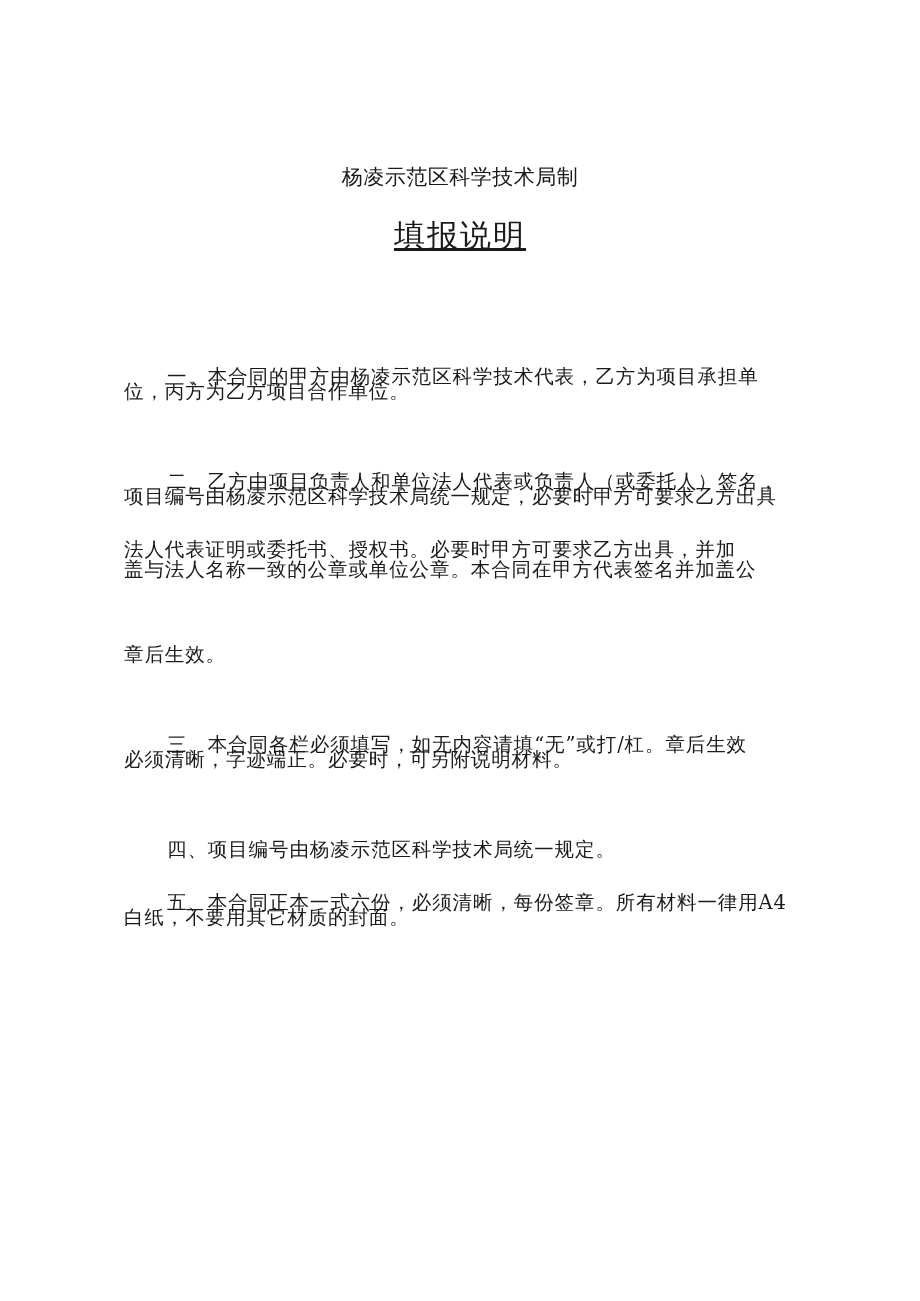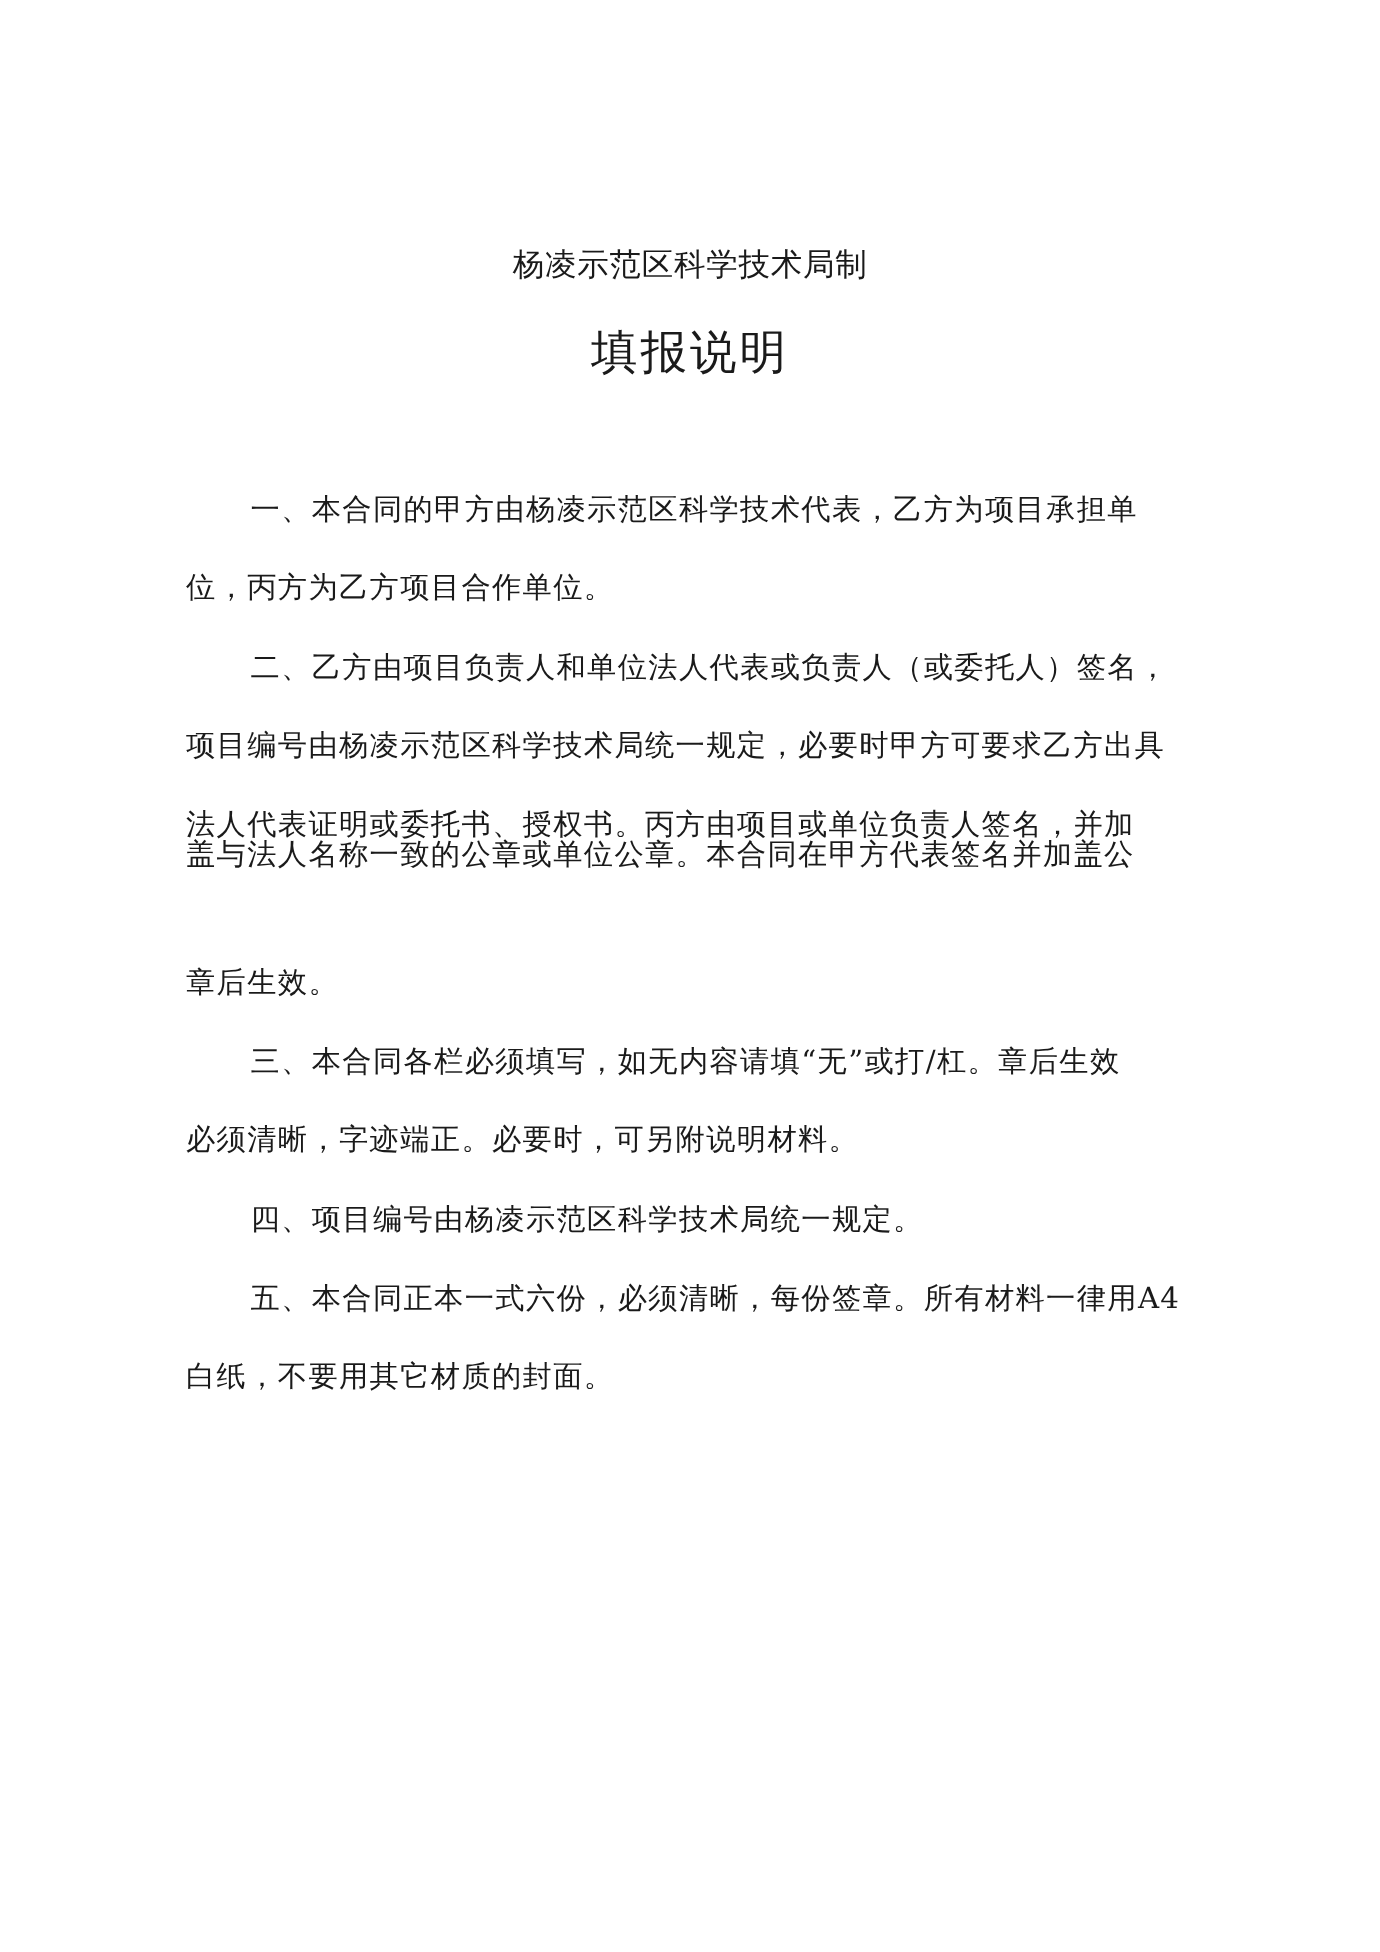--- a/index.html
+++ b/index.html
@@ -1,40 +1,40 @@
 <!DOCTYPE html>
 <html><head>
 <meta charset="utf-8">
 <style>
   html, body { margin:0; padding:0; background:#ffffff; }
   body { width:920px; height:1301px; position:relative; overflow:hidden; color:#1a1a1a; }
   .subtitle { position:absolute; left:0; width:920px; top:163px; text-align:center;
     font-family:Liberation Sans, sans-serif; font-size:21px; line-height:28px; letter-spacing:0.5px; }
   .title { position:absolute; left:0; width:920px; top:214px; text-align:center;
-    font-family:"DejaVu Sans", sans-serif; font-size:31px; line-height:42px; letter-spacing:2px; }
+    font-family:"DejaVu Sans", sans-serif; font-size:31px; line-height:42px; letter-spacing:2px;text-decoration:underline; }
   .line { position:absolute; left:124px; width:690px; white-space:nowrap;
     font-family:"DejaVu Serif", serif; font-size:19.5px; line-height:28px; letter-spacing:0.9px; }
-  .line.indent { left:167px; width:650px; }
+  .line.indent { left:167px; width:650px;margin-top:37px; }
 </style>
 </head>
 <body>
 
 <div>
   <div class="subtitle">杨凌示范区科学技术局制</div>
   <div class="title">填报说明</div>
 
   <div>
     <div class="line indent" style="top:326px">一、本合同的甲方由杨凌示范区科学技术代表，乙方为项目承担单</div>
     <div class="line" style="top:378px">位，丙方为乙方项目合作单位。</div>
   </div>
 
   <div>
     <div class="line indent" style="top:431px">二、乙方由项目负责人和单位法人代表或负责人（或委托人）签名，</div>
     <div class="line" style="top:483px">项目编号由杨凌示范区科学技术局统一规定，必要时甲方可要求乙方出具</div>
-    <div class="line" style="top:536px">法人代表证明或委托书、授权书。丙方由项目或单位负责人签名，并加</div>
+    <div class="line" style="top:536px">法人代表证明或委托书、授权书。必要时甲方可要求乙方出具，并加</div>
     <div class="line" style="top:556px">盖与法人名称一致的公章或单位公章。本合同在甲方代表签名并加盖公</div>
     <div class="line" style="top:641px">章后生效。</div>
   </div>
 
   <div>
     <div class="line indent" style="top:694px">三、本合同各栏必须填写，如无内容请填“无”或打/杠。章后生效</div>
     <div class="line" style="top:746px">必须清晰，字迹端正。必要时，可另附说明材料。</div>
   </div>
 
   <div>

